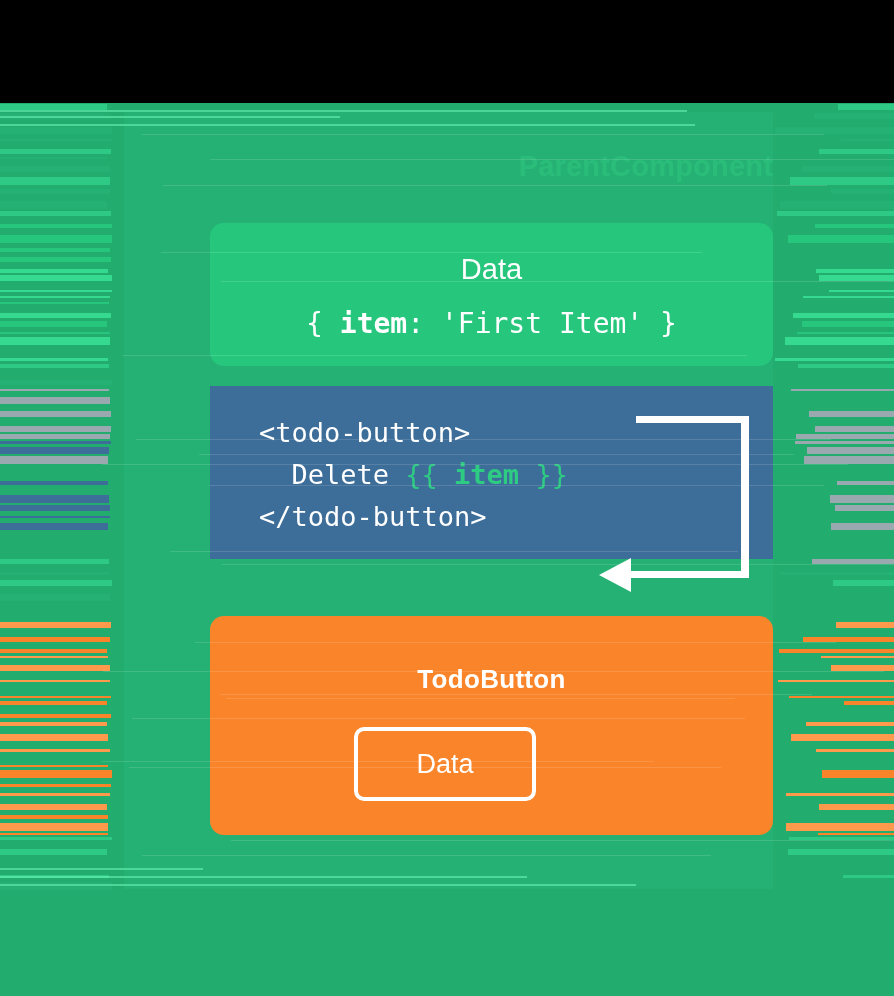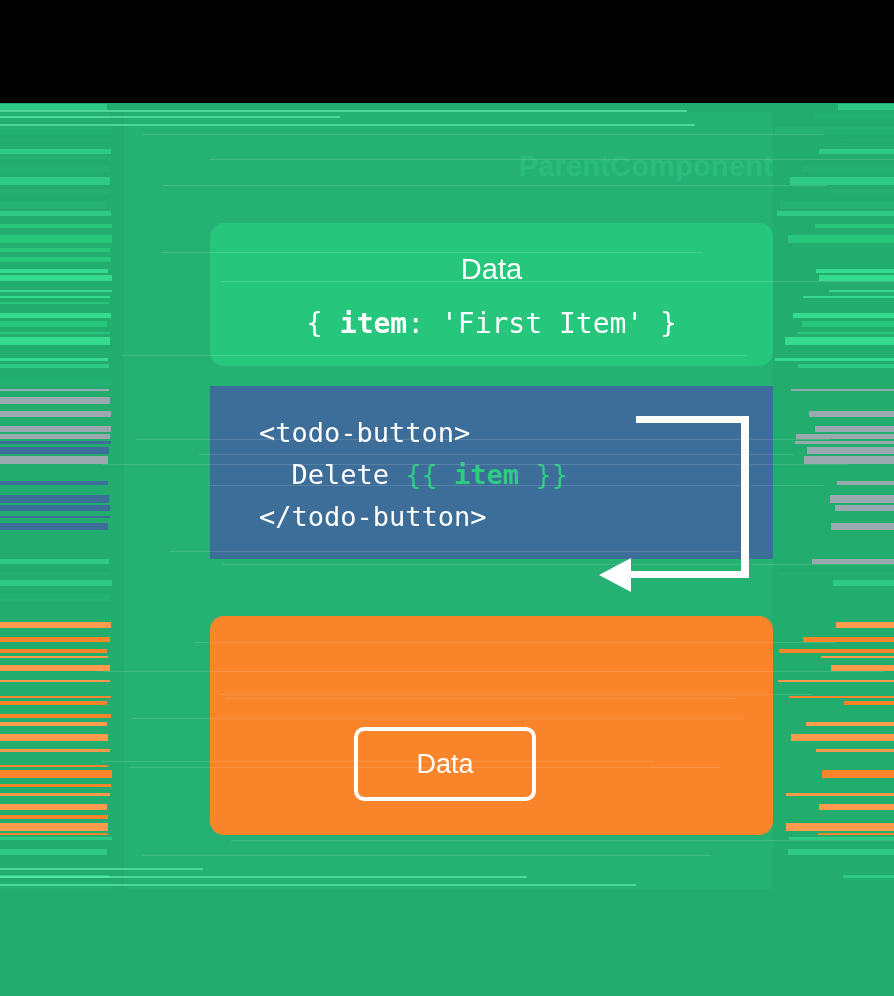--- a/index.html
+++ b/index.html
@@ -172,20 +172,21 @@
       <div class="card card-data">
         <div class="hdr">Data</div>
         <div class="code"><span>{ </span><b>item</b><span>: 'First Item' }</span></div>
       </div>
 
       <div class="card card-code"><span>&lt;todo-button&gt;</span>
 <span>  Delete </span><span class="mus">{{ </span><span class="mus"><b>item</b></span><span class="mus"> }}</span>
 <span>&lt;/todo-button&gt;</span></div>
 
       <div class="card card-child">
+        <div class="title">TodoButton</div>
         <div class="slot">
           <span>Data</span>
         </div>
       </div>
 
     </div>
 
     <div class="conn conn-top"></div>
     <div class="conn conn-right"></div>
     <div class="conn conn-bottom"></div>

